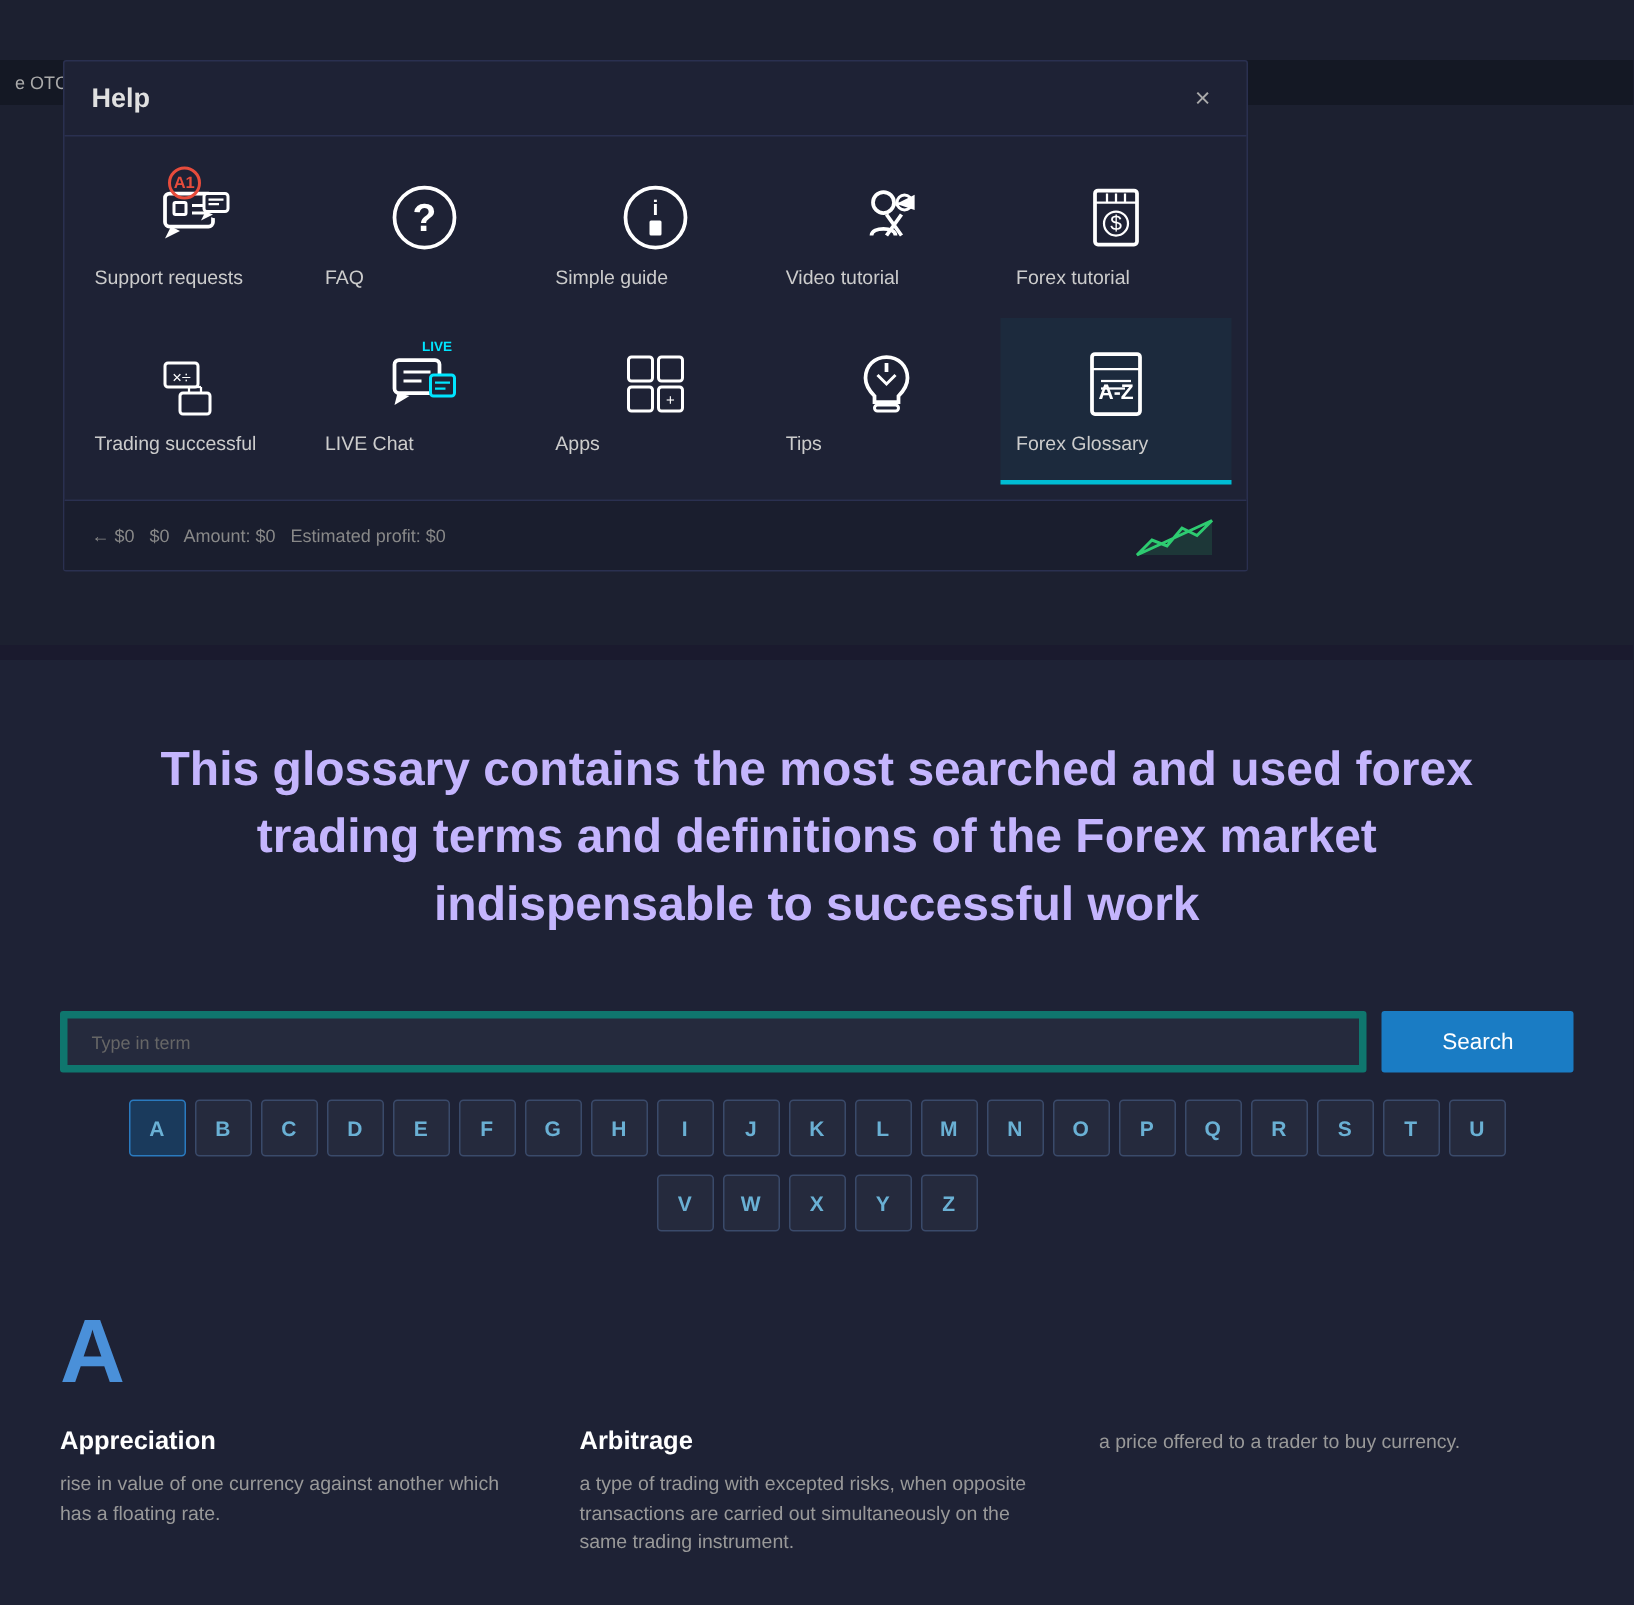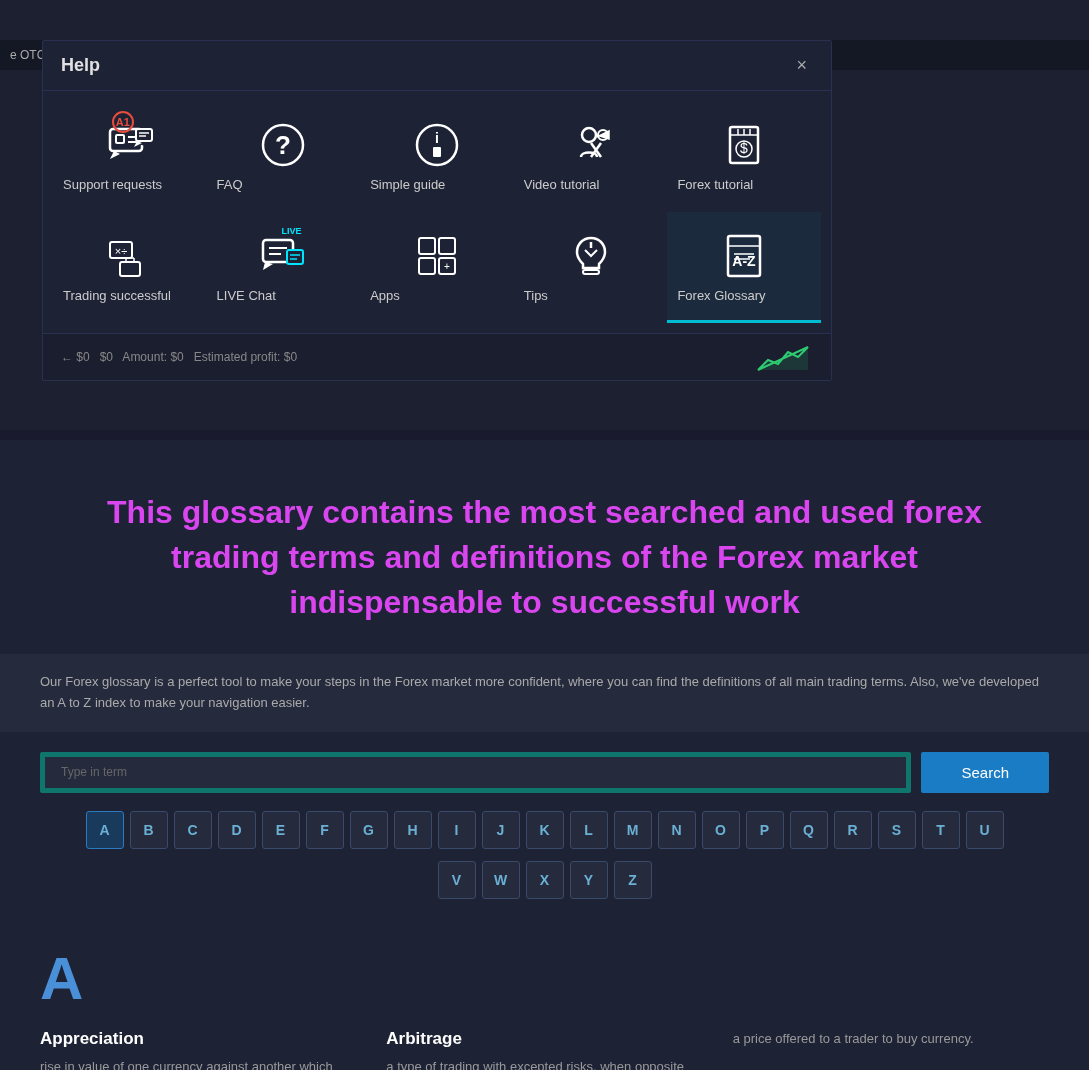--- a/index.html
+++ b/index.html
@@ -138,21 +138,21 @@
       padding: 0;
     }
 
     .glossary-hero {
       background: #1e2235;
       padding: 50px 40px 30px;
       text-align: center;
     }
 
     .glossary-hero h1 {
-      color: #d946ef;
+      color: #c4b5fd;
       font-size: 32px;
       line-height: 1.4;
       font-weight: bold;
       max-width: 900px;
       margin: 0 auto;
     }
 
     .glossary-description {
       background: #252a3d;
       padding: 18px 40px;
@@ -441,23 +441,20 @@
     </svg>
   </div>
 </div>
 
 <div class="main-content">
 
   <div class="glossary-hero">
     <h1>This glossary contains the most searched and used forex trading terms and definitions of the Forex market indispensable to successful work</h1>
   </div>
 
-  <div class="glossary-description">
-    <p>Our Forex glossary is a perfect tool to make your steps in the Forex market more confident, where you can find the definitions of all main trading terms. Also, we've developed an A to Z index to make your navigation easier.</p>
-  </div>
 
   <div class="search-section">
     <div class="search-row">
       <input class="search-input" type="text" placeholder="Type in term" style="">
       <button class="search-button">Search</button>
     </div>
 
     <div class="alphabet-row">
     <button class="alpha-btn active">A</button>
         <button class="alpha-btn">B</button>

